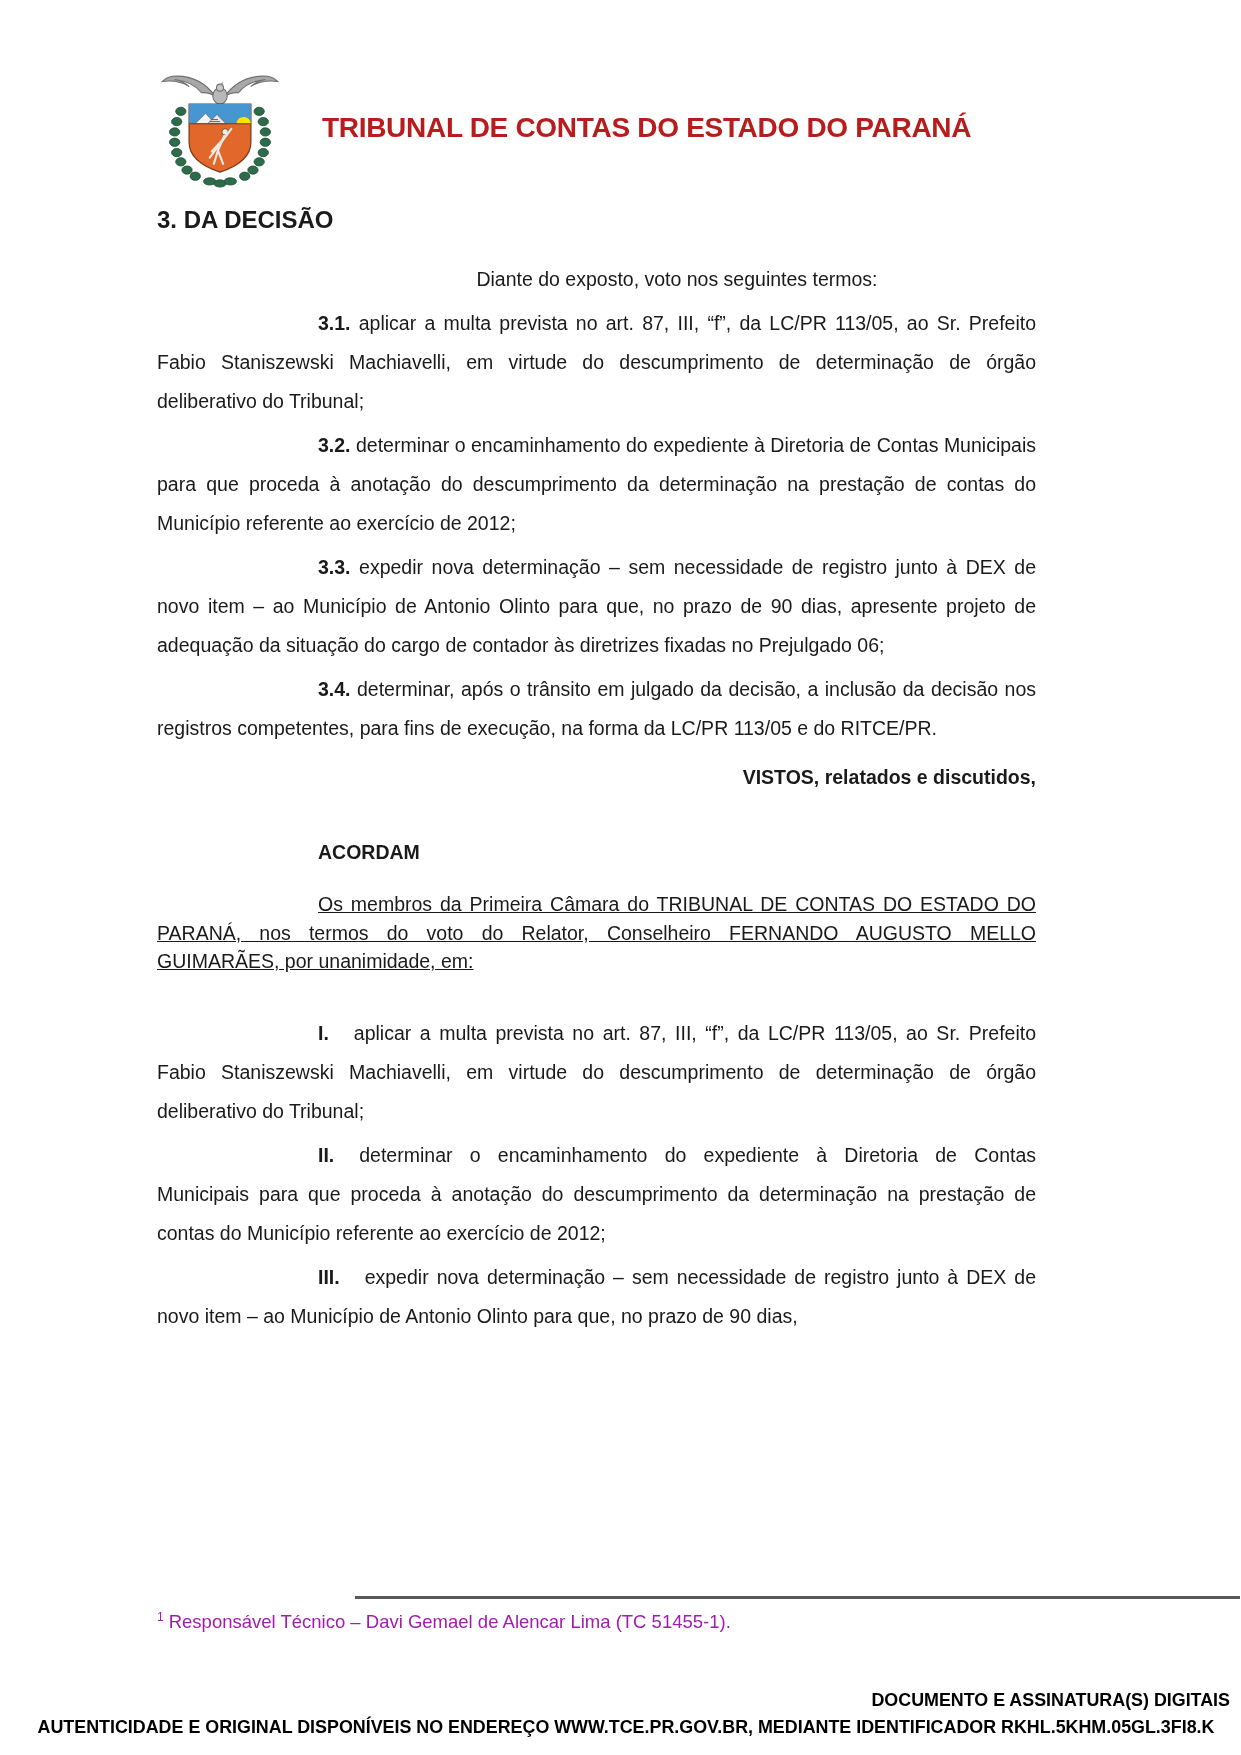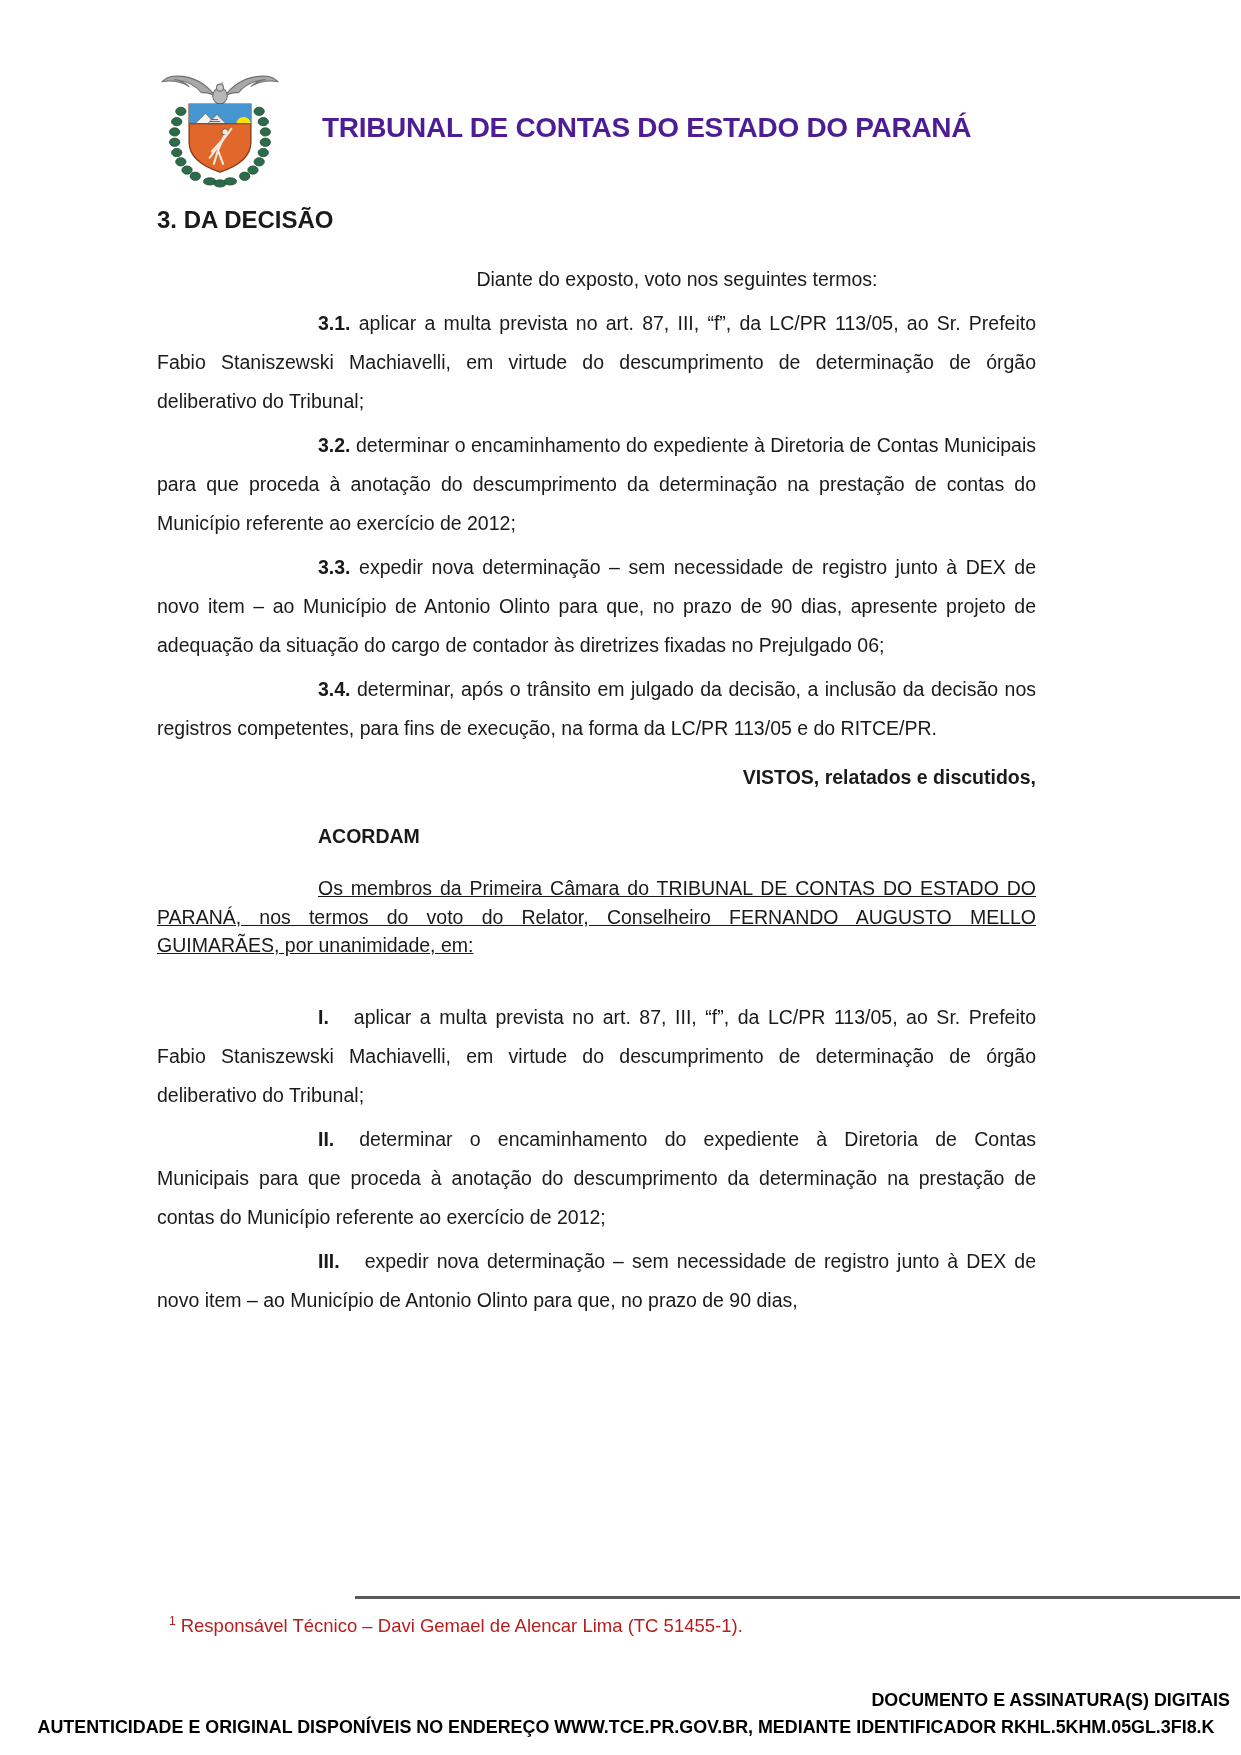--- a/index.html
+++ b/index.html
@@ -13,50 +13,50 @@
     color:#161616;
     overflow:hidden;
   }
 
   
   .header { position:absolute; left:0; top:0; width:100%; height:210px; }
   .logo { position:absolute; left:152px; top:66px; width:136px; height:136px; }
   .page-title {
     position:absolute; left:322px; top:112px;
     font-size:28px; font-weight:bold; letter-spacing:-0.3px;
-    color:#4c1d95; white-space:nowrap;
+    color:#b91c1c; white-space:nowrap;
   }
 
   
   .doc-body {
     position:absolute; left:157px; top:205px; width:879px;
     font-size:19.5px; color:#1a1a1a;
   }
   .section-heading { font-size:24px; font-weight:bold; line-height:30px; }
   .para {
     text-align:justify; text-indent:161px; line-height:39px;
     margin-top:5px;
   }
   .para-intro { margin-top:25px; text-align:center; }
   .b { font-weight:bold; }
   .roman-label { font-weight:bold; margin-right:25px; }
   .standalone { text-indent:161px; font-weight:bold; line-height:39px; }
   .vistos { margin-top:10px;text-align:right; }
-  .acordam { margin-top:20px; }
+  .acordam { margin-top:36px; }
   .para-tight { line-height:28.5px; margin-top:18px;text-decoration:underline; }
   .first-item { margin-top:38px; }
 
   
   .footnote-separator {
     position:absolute; left:355px; top:1596px; width:885px; height:3px;
     background:#595959;
   }
   .footnote {
-    position:absolute; left:169px; top:1607px; width:880px;
-    font-size:18.5px; color:#b91c1c; line-height:28px;
+    position:absolute; left:157px; top:1607px; width:880px;
+    font-size:18.5px; color:#a21caf; line-height:20px;
   }
   .footnote sup { font-size:12px; vertical-align:super; margin-right:5px; }
 
   
   .footer { position:absolute; left:0; top:1686px; width:100%; text-align:center; }
   .footer-line {
     display:block; width:100%; text-align:right;
     font-weight:bold; font-size:19px; line-height:27px;
     color:#000000; white-space:nowrap;
   }

